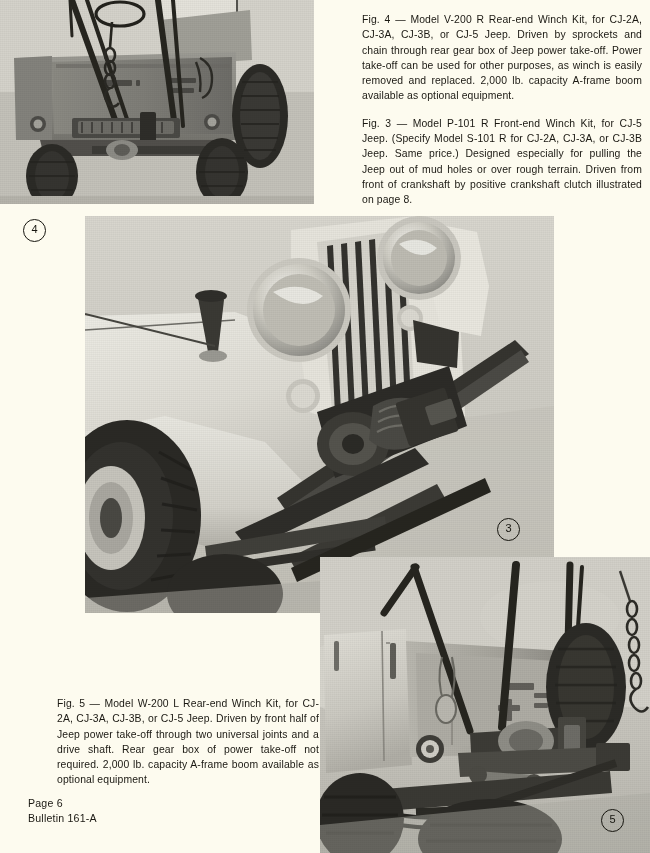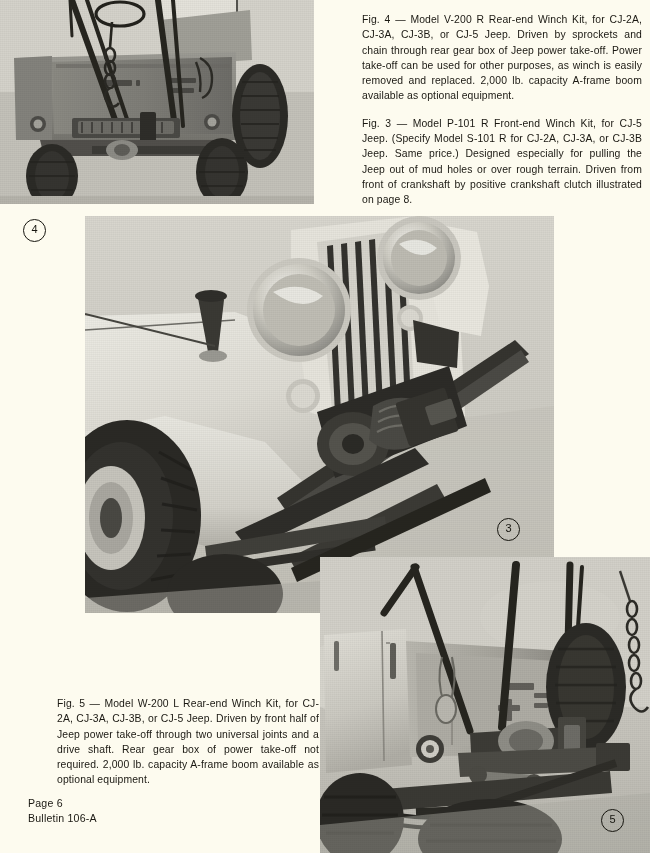--- a/index.html
+++ b/index.html
@@ -466,16 +466,16 @@
     </svg>
     <div class="grain"></div>
   </div>
 
   <div class="fig-badge" id="badge-fig5" style="left:601px; top:809px;">5</div>
 
   <p id="caption-fig5">Fig. 5 — Model W-200 L Rear-end Winch Kit, for CJ-2A, CJ-3A, CJ-3B, or CJ-5 Jeep. Driven by front half of Jeep power take-off through two universal joints and a drive shaft. Rear gear box of power take-off not required.  2,000 lb. capacity A-frame boom available as optional equipment.</p>
 
   <div id="footer">
     <div>Page 6</div>
-    <div>Bulletin 106-A</div>
+    <div>Bulletin 161-A</div>
   </div>
 
 </div>
 
 </body></html>

